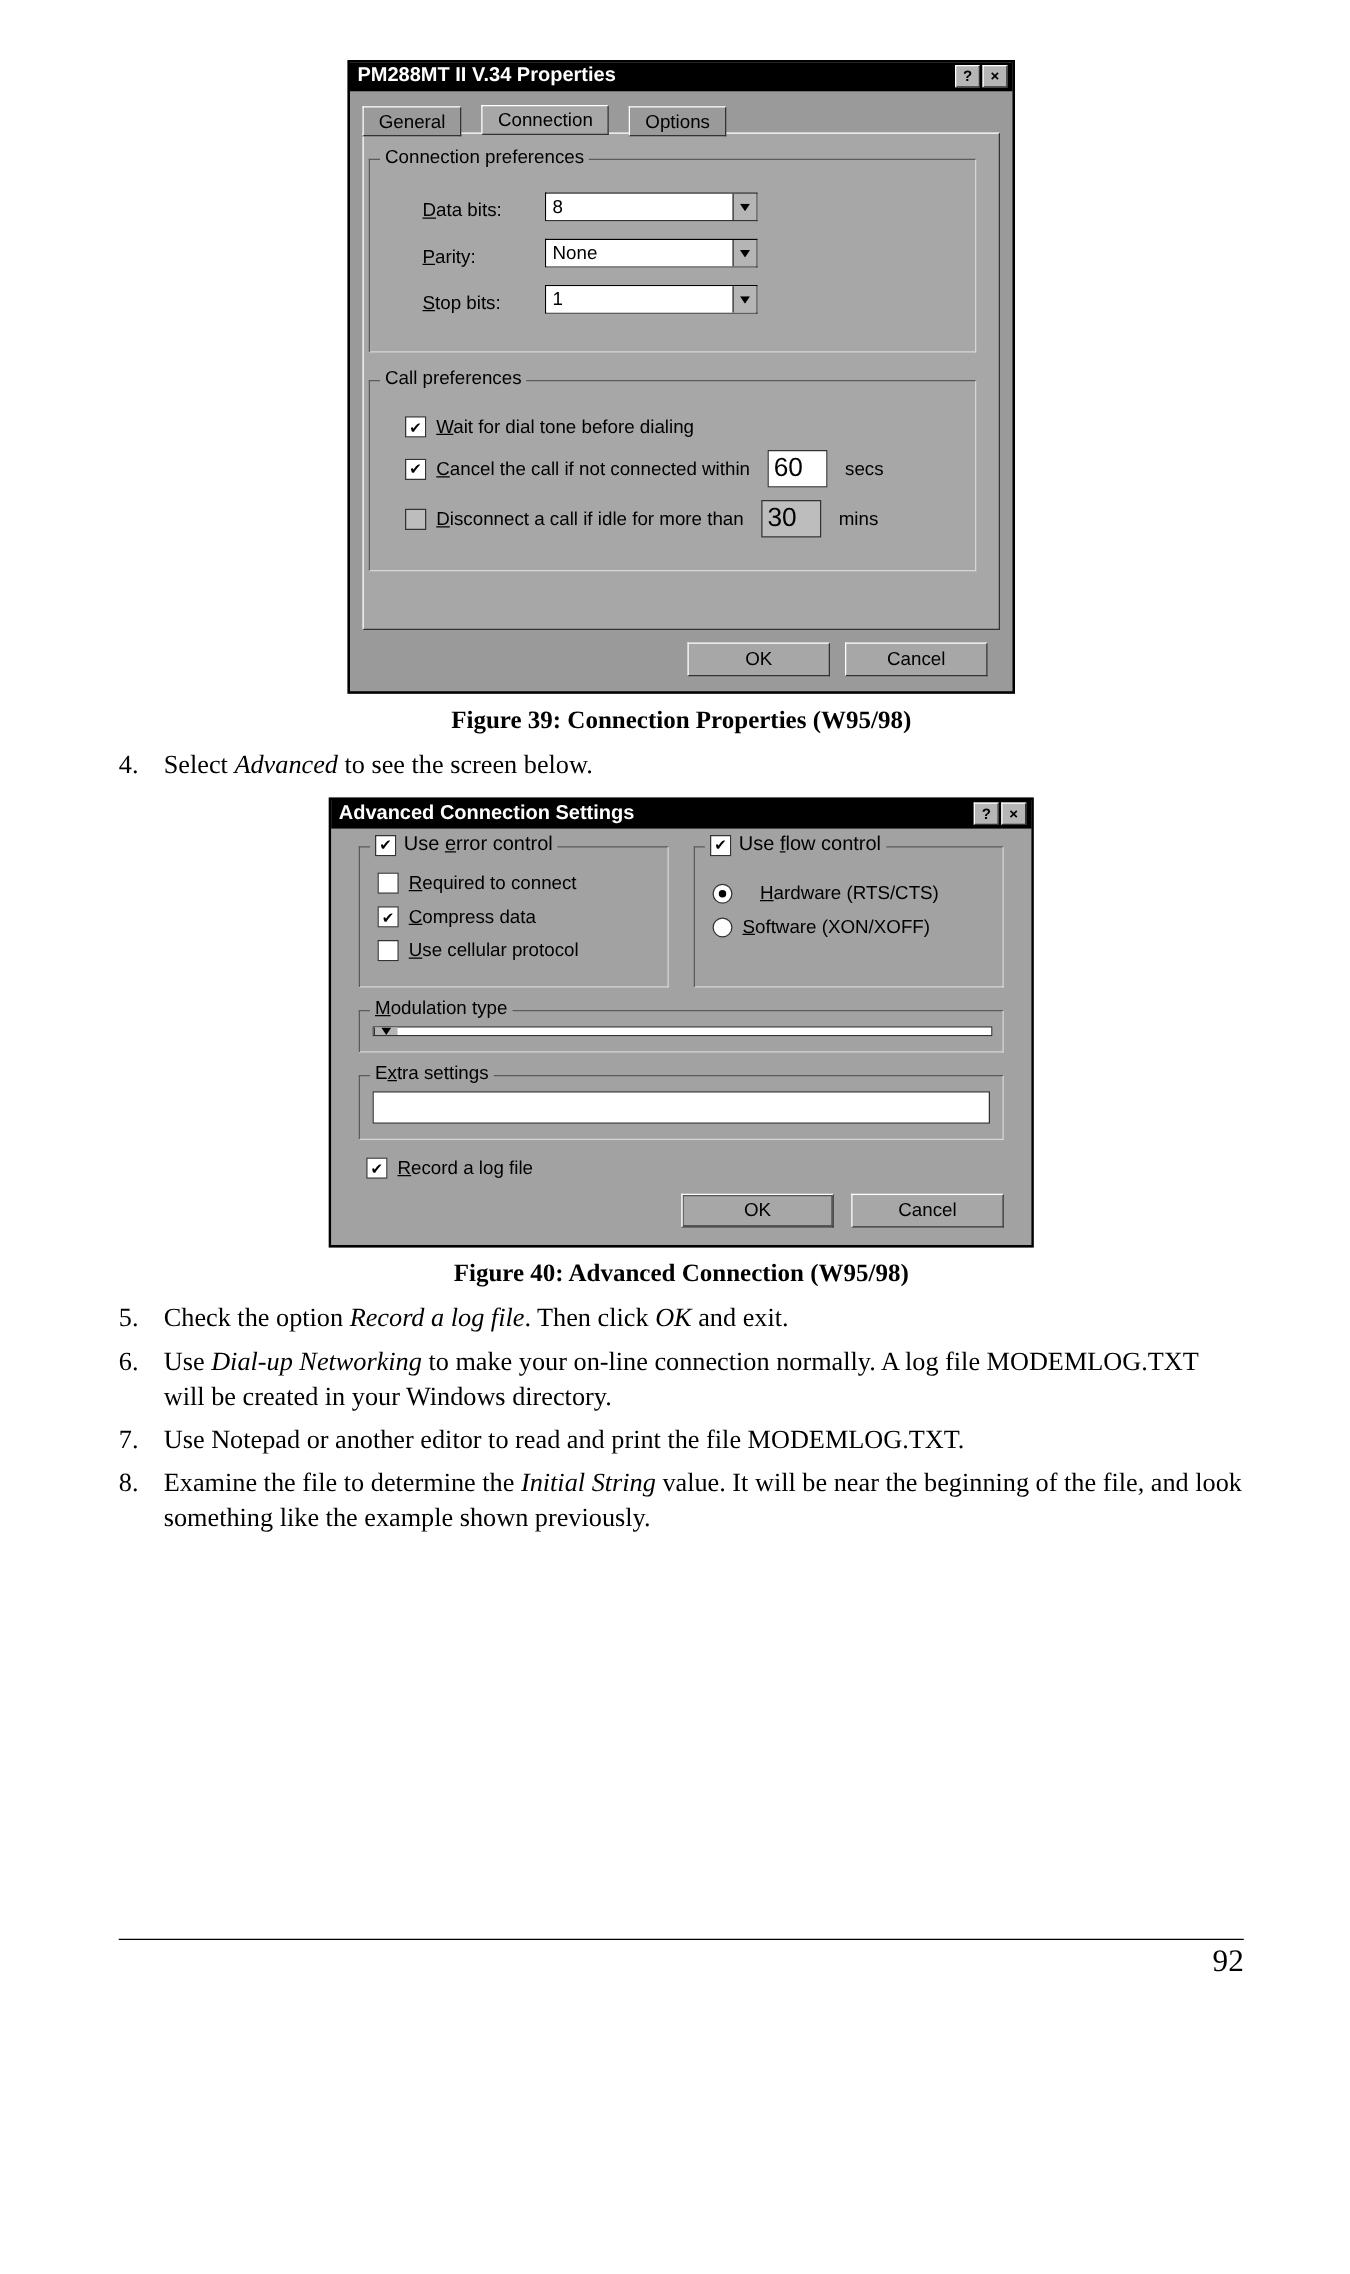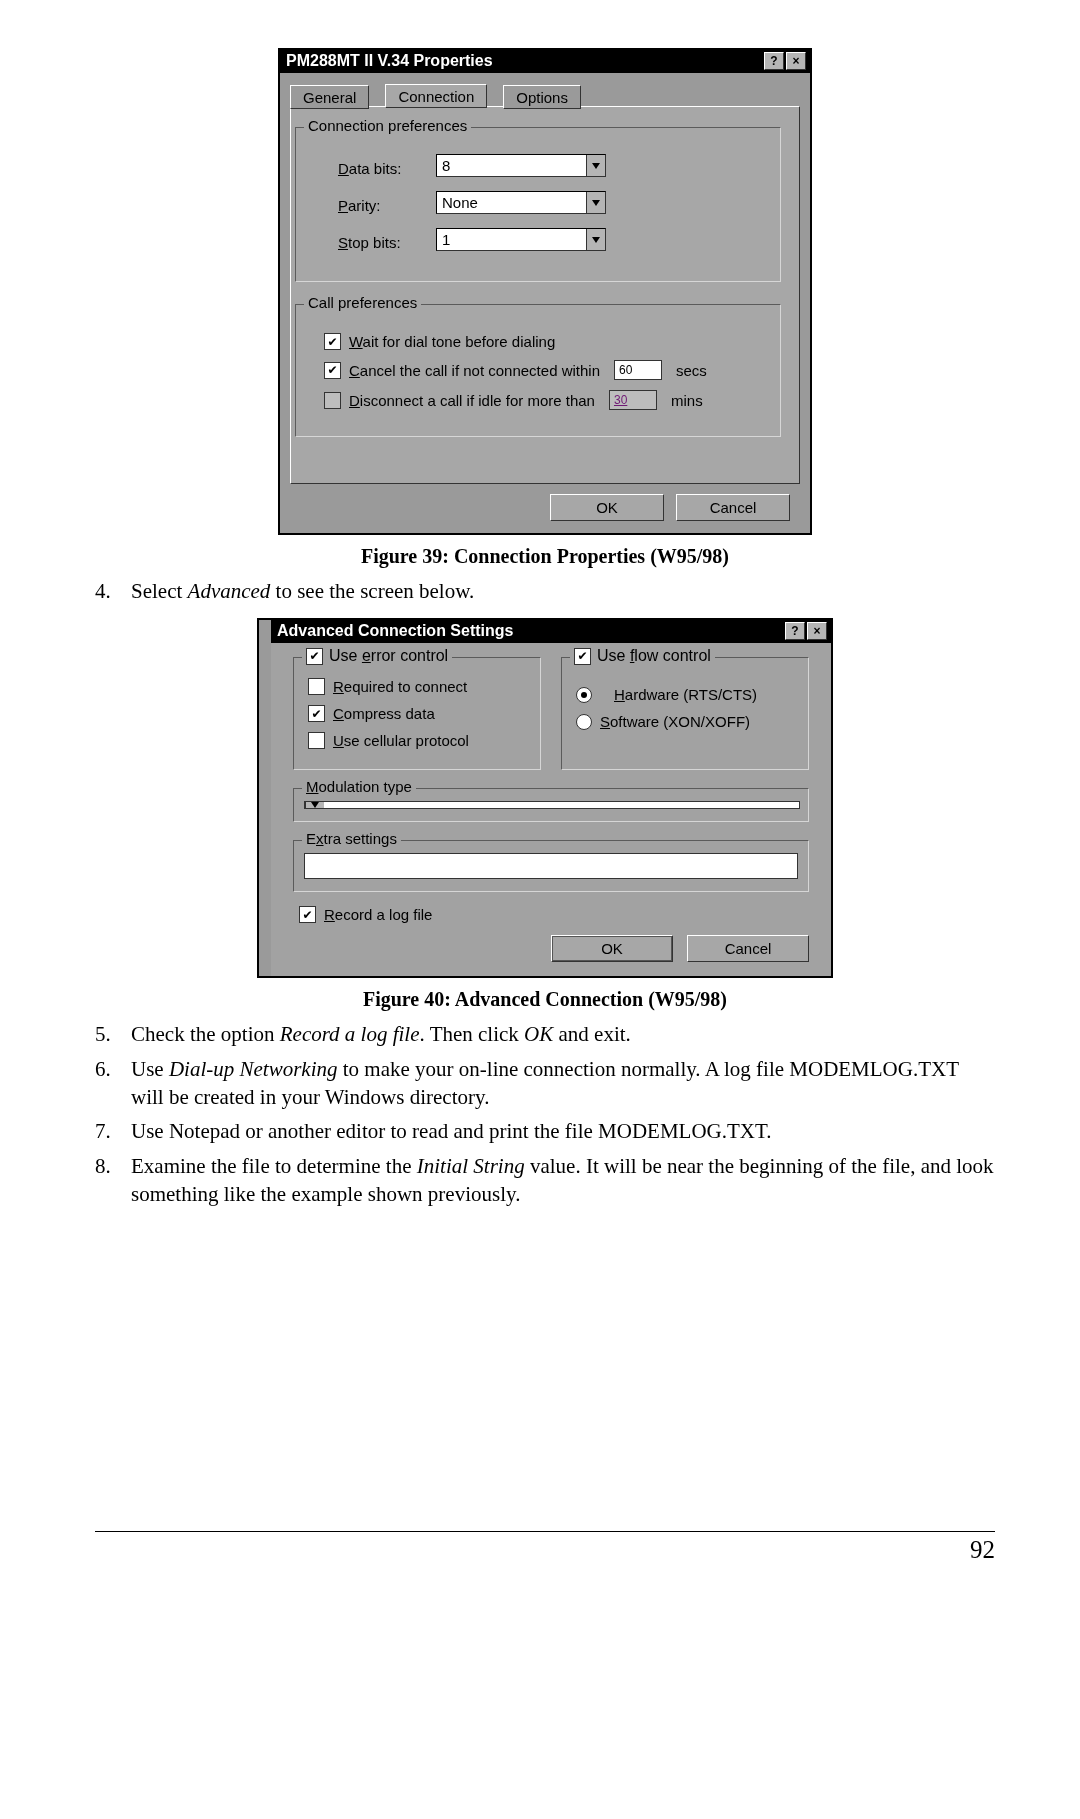--- a/index.html
+++ b/index.html
@@ -148,25 +148,25 @@
     width: 15px; height: 15px; background: #fff;
     border: 1px solid #333;
     display: inline-flex; align-items: center; justify-content: center;
     font-size: 12px; line-height: 1;
   }
   .chk.disabled { background: #bdbdbd; }
   .num {
     width: 38px; background: #fff;
     border: 1px solid #333;
     padding: 2px 4px;
-    font-size: 12px;
+    font-size: 21px;
     margin: 0 6px;
     display: inline-block;
   }
-  .num.disabled { background: #bdbdbd; color: #701a75; text-decoration: underline; }
+  .num.disabled { background: #bdbdbd; color: #000000; }
   .btn {
     background: #a7a7a7;
     border: 1px solid #fff;
     border-right-color: #333; border-bottom-color: #333;
     padding: 4px 10px;
     font-size: 15px;
     display: inline-block;
     min-width: 118px;
     text-align: center;
   }
@@ -182,21 +182,20 @@
   
   .dlg2 {
     display: inline-block;
     border: 2px solid #000;
     background: #9a9a9a;
     font-family: "MS Sans Serif", Arial, sans-serif;
     font-size: 16px;
     color: #000;
     text-align: left;
     width: 560px;
-    padding-left: 12px;
   }
   .dlg2-body { padding: 14px 22px 14px 22px; background: #a2a2a2; }
   .cols { display: flex; gap: 20px; }
   .group2 {
     border: 1px solid #5b5b5b;
     border-right-color: #d6d6d6; border-bottom-color: #d6d6d6;
     padding: 10px 14px 10px 14px;
     position: relative;
     flex: 1;
   }

